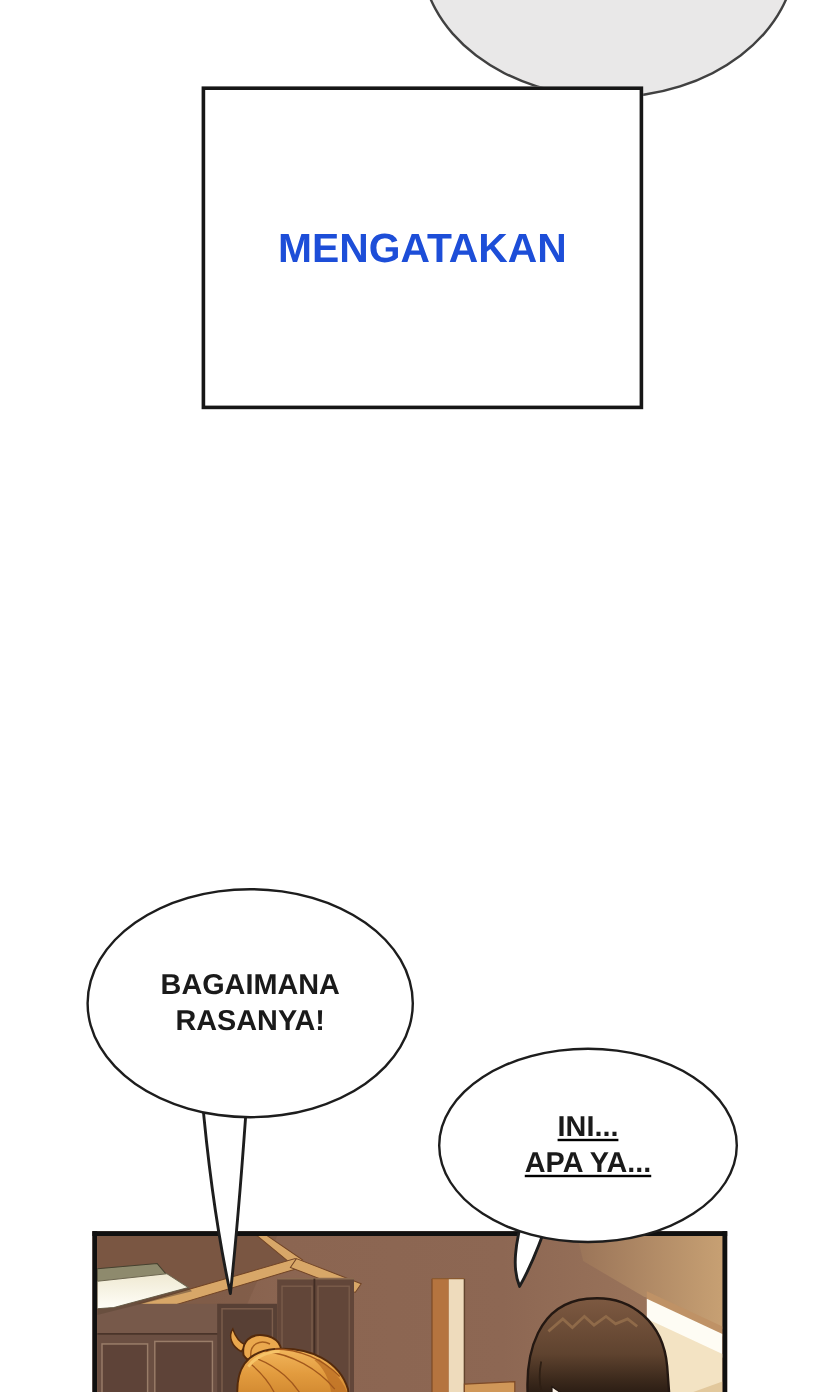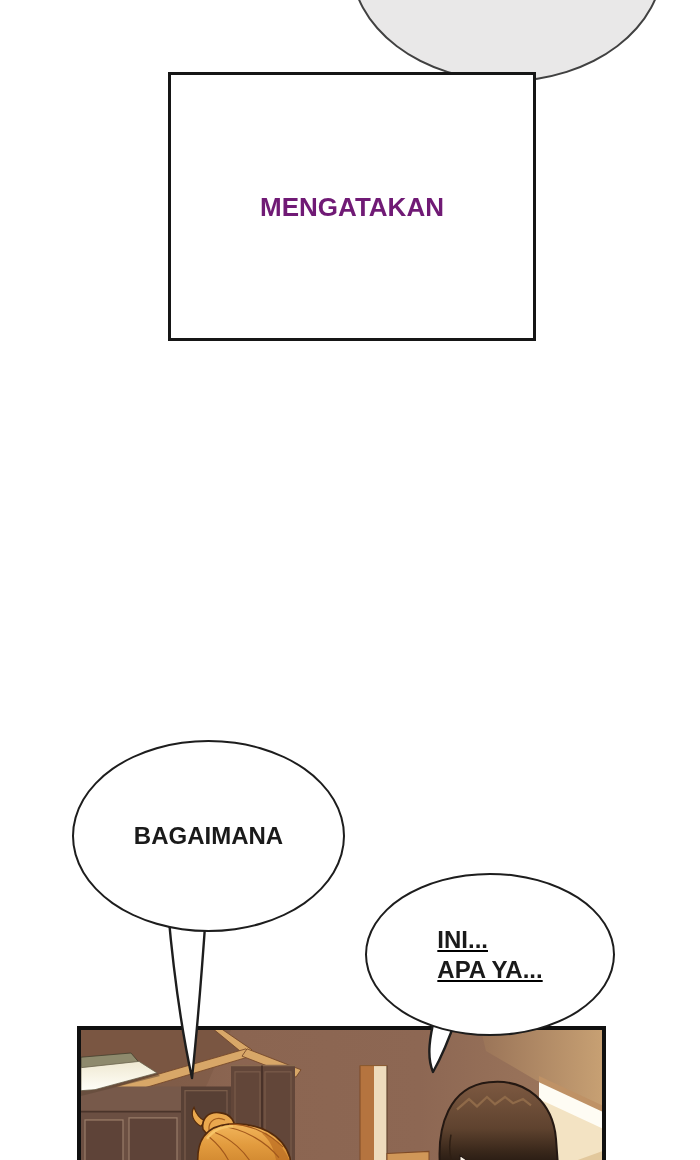--- a/index.html
+++ b/index.html
@@ -5,38 +5,38 @@
   html,body{margin:0;padding:0;}
   .page{position:relative;width:700px;height:1160px;background:#ffffff;overflow:hidden;
         font-family:"Liberation Sans",sans-serif;}
   
   .gray-bubble{position:absolute;left:350px;top:-158px;width:310px;height:236px;
         background:#e9e8e8;border:2px solid #414141;border-radius:50%;z-index:1;}
   
   .narration-box{position:absolute;left:168px;top:72px;width:368px;height:269px;
         box-sizing:border-box;background:#ffffff;border:3px solid #161616;z-index:2;
         display:flex;align-items:center;justify-content:center;}
-  .narration-text{text-align:center;font-size:26px;font-weight:700;line-height:40px;
-        color:#701a75;letter-spacing:0px;}
+  .narration-text{text-align:center;font-size:34px;font-weight:700;line-height:40px;
+        color:#1d4ed8;letter-spacing:0px;}
   
   .panel{position:absolute;left:77px;top:1026px;width:529px;height:140px;
         box-sizing:border-box;border:4px solid #101010;border-bottom:none;z-index:3;
         background:#8d6753;}
   .panel svg{display:block;width:100%;height:100%;}
   
   .tail{position:absolute;z-index:4;}
   .tail-left{left:140px;top:908px;width:80px;height:180px;}
   .tail-right{left:415px;top:1008px;width:60px;height:72px;}
   
   .bubble{position:absolute;z-index:5;box-sizing:border-box;background:#ffffff;
         border:2.5px solid #1d1d1d;border-radius:50%;display:flex;align-items:center;
         justify-content:center;}
   .bubble-left{left:72px;top:740px;width:273px;height:192px;}
   .bubble-right{left:365px;top:873px;width:250px;height:163px;text-decoration:underline;}
-  .bubble-text{font-size:24px;font-weight:700;line-height:30px;
+  .bubble-text{text-align:center;font-size:24px;font-weight:700;line-height:30px;
         color:#1a1a1a;}
 </style>
 </head>
 <body>
 
 <div class="page">
 
   <div class="gray-bubble"></div>
 
   <div class="narration-box">
@@ -151,20 +151,21 @@
     <path d="M 28,-8 C 34,60 42,114 52,160 C 58,104 62,52 66,-6 Z" fill="#ffffff" stroke="#1d1d1d" stroke-width="2.4" stroke-linejoin="round"></path>
   </svg>
 
   <svg class="tail tail-right" viewBox="0 0 60 72">
     <path d="M 24,-6 C 13,30 12,50 18,64 C 26,50 34,32 44,2 Z" fill="#ffffff" stroke="#1d1d1d" stroke-width="2.4" stroke-linejoin="round"></path>
   </svg>
 
   <div class="bubble bubble-left">
     <div class="bubble-text">
       <div>BAGAIMANA</div>
+      <div>RASANYA!</div>
     </div>
   </div>
 
   <div class="bubble bubble-right">
     <div class="bubble-text">
       <div>INI...</div>
       <div>APA YA...</div>
     </div>
   </div>
 

